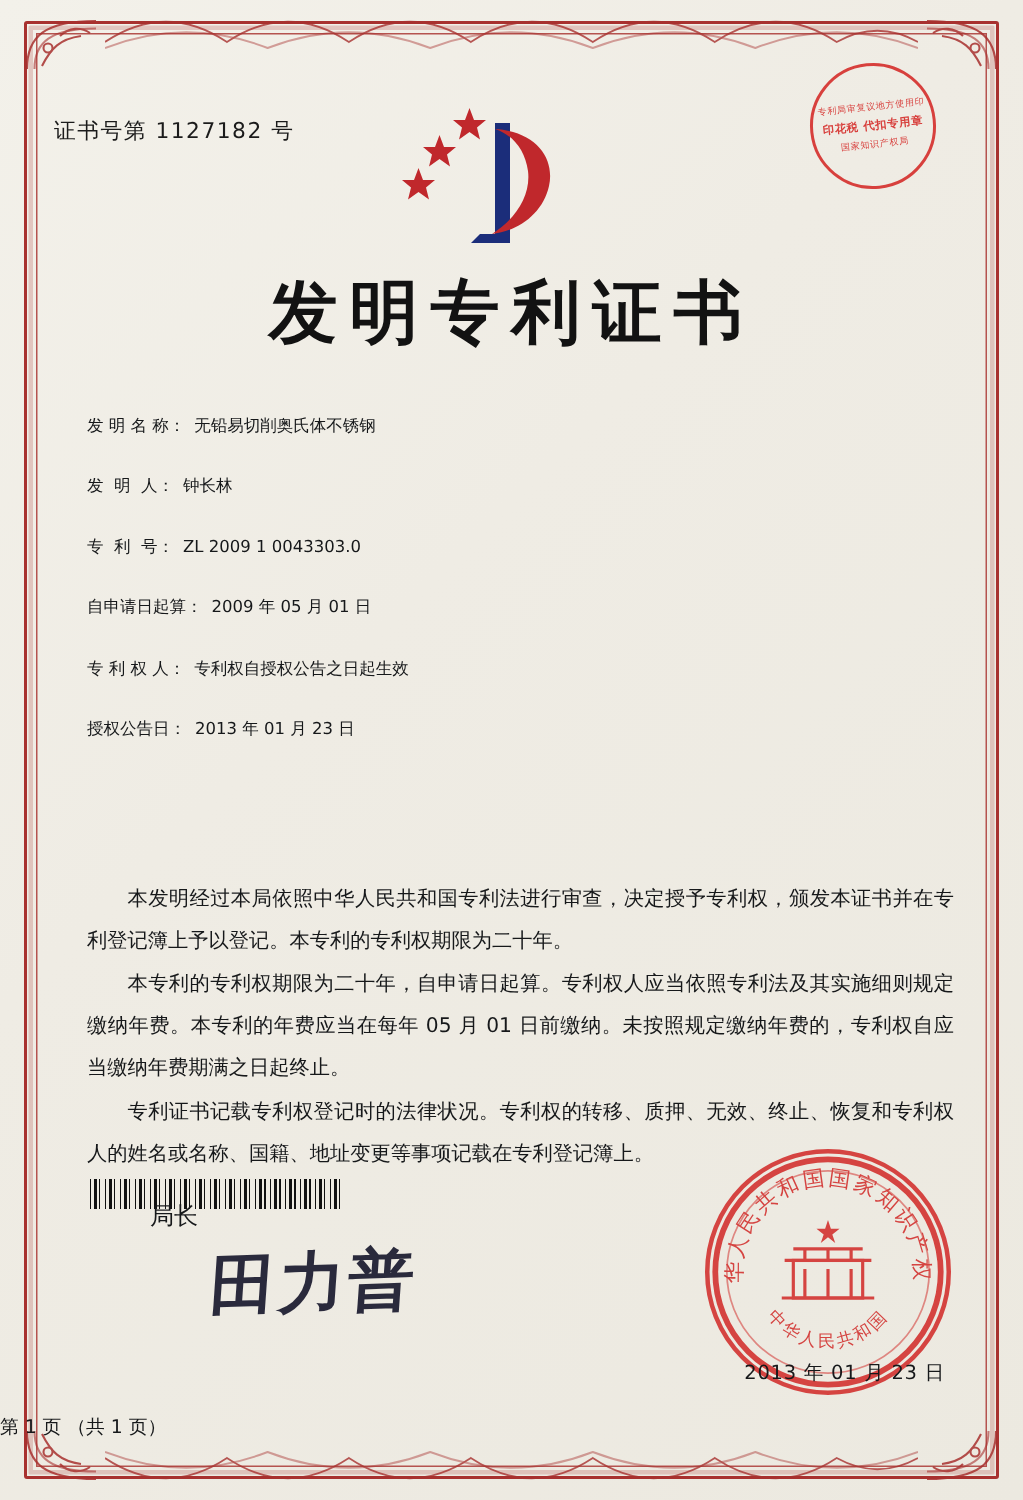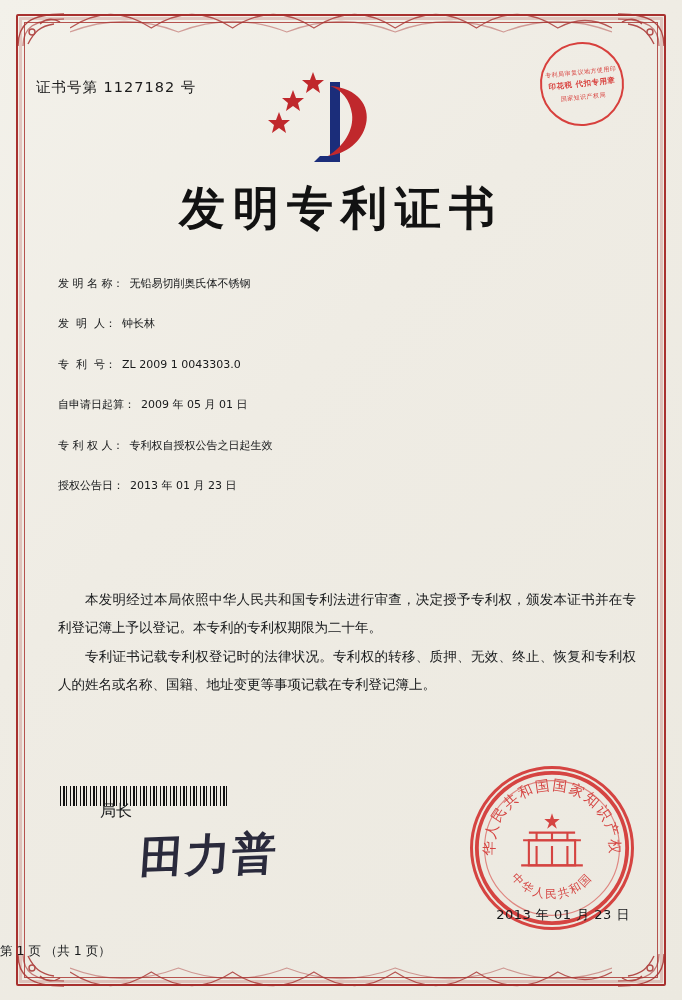--- a/index.html
+++ b/index.html
@@ -317,20 +317,21 @@
       <span class="field-value">专利权自授权公告之日起生效</span>
     </div>
     <div class="field-row">
       <span class="field-label">授权公告日：</span>
       <span class="field-value">2013 年 01 月 23 日</span>
     </div>
   </div>
 
   <div class="paras">
     <p class="para">本发明经过本局依照中华人民共和国专利法进行审查，决定授予专利权，颁发本证书并在专利登记簿上予以登记。本专利的专利权期限为二十年。</p>
+    <p class="para">本专利的专利权期限为二十年，自申请日起算。专利权人应当依照专利法及其实施细则规定缴纳年费。本专利的年费应当在每年 05 月 01 日前缴纳。未按照规定缴纳年费的，专利权自应当缴纳年费期满之日起终止。</p>
     <p class="para">专利证书记载专利权登记时的法律状况。专利权的转移、质押、无效、终止、恢复和专利权人的姓名或名称、国籍、地址变更等事项记载在专利登记簿上。</p>
   </div>
 
   <div class="barcode"></div>
 
   <div class="director">局长</div>
   <div class="signature">田力普</div>
 
   <div class="seal-main">
     <svg viewBox="0 0 164 164">

